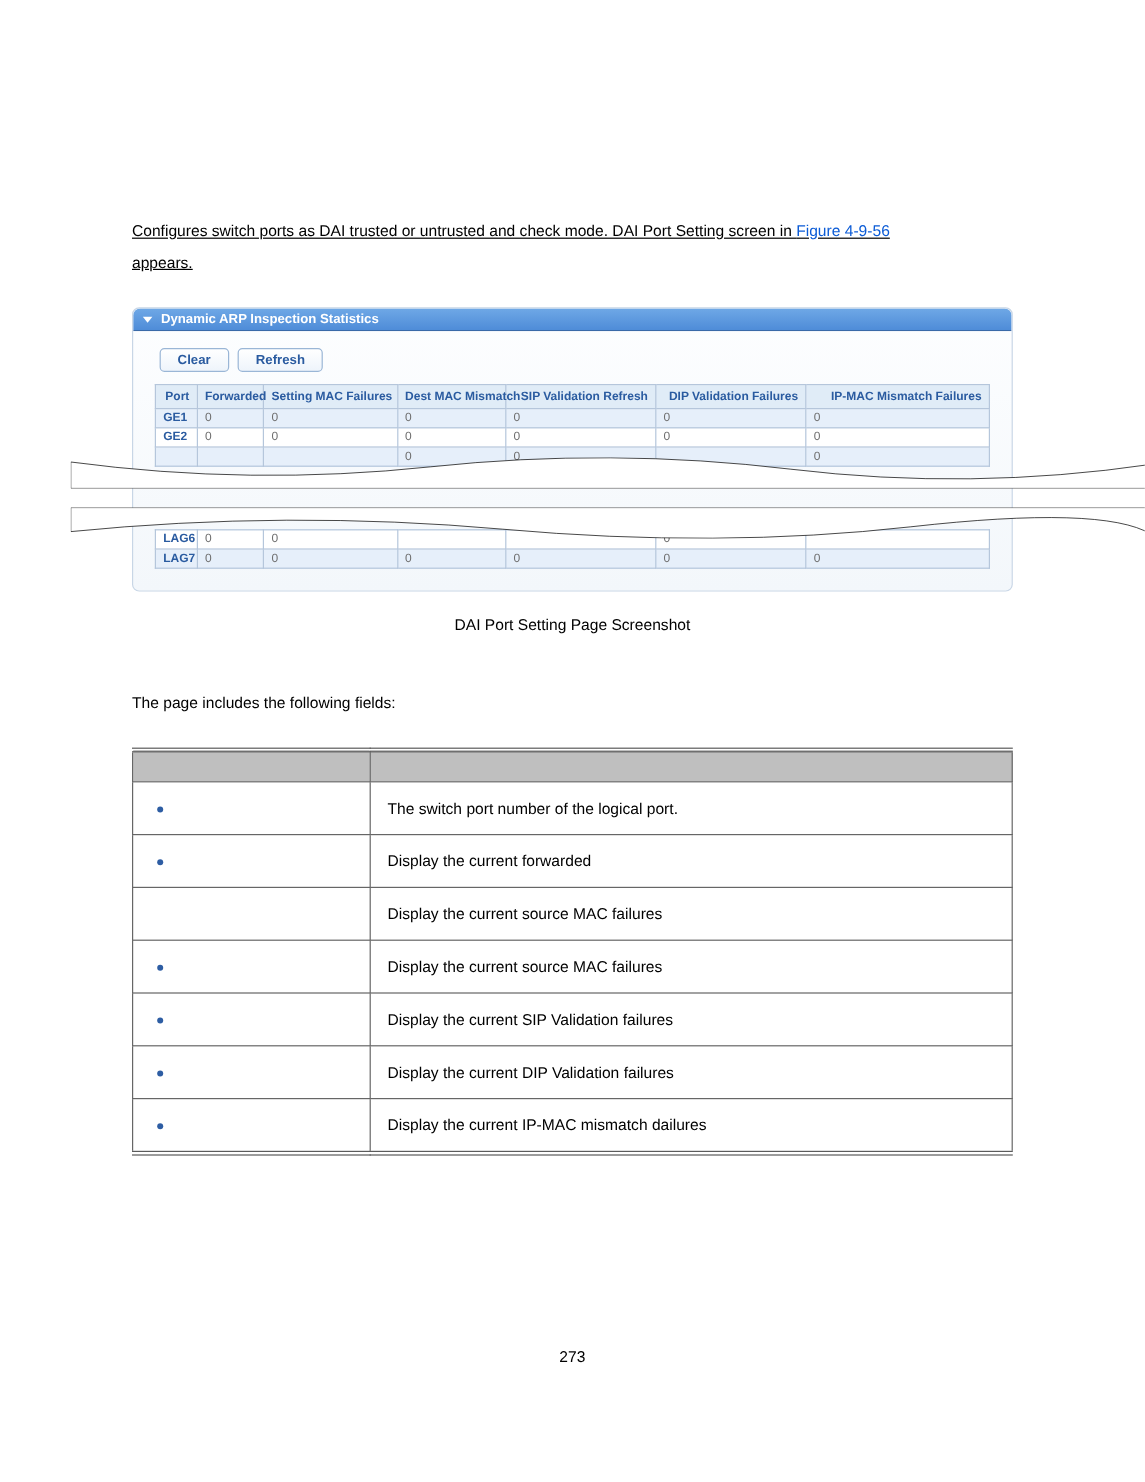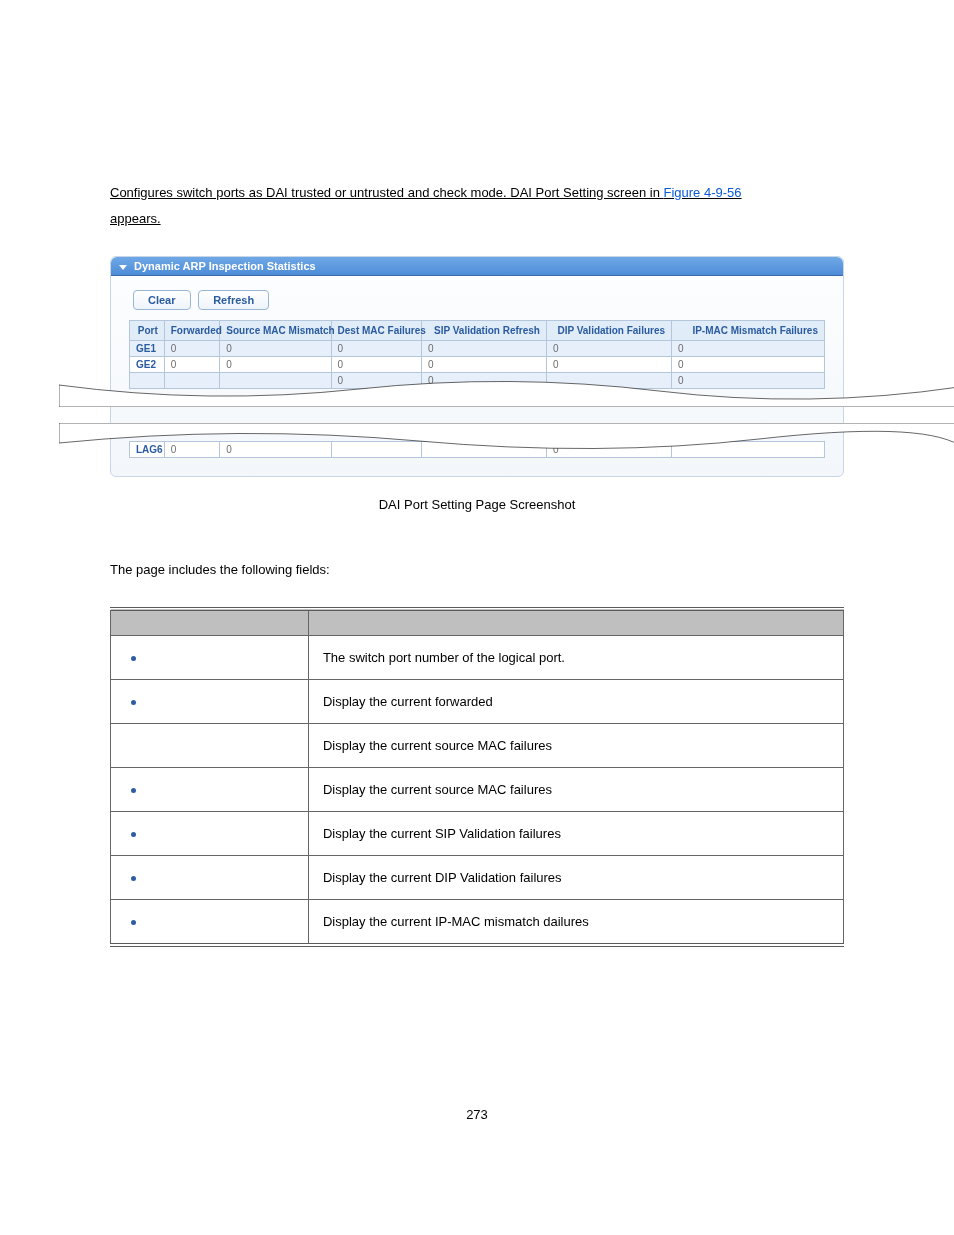--- a/index.html
+++ b/index.html
@@ -169,22 +169,22 @@
             <col class="col-s">
           <col class="col-d">
             <col class="col-sip">
             <col class="col-dip">
             <col class="col-ip">
         </colgroup>
         <thead>
           <tr>
             <th>Port</th>
             <th>Forwarded</th>
-            <th>Source MAC Mismatch</th>
-            <th>Dest MAC Failures</th>
+            <th>Setting MAC Failures</th>
+            <th>Dest MAC Mismatch</th>
             <th>SIP Validation Refresh</th>
             <th>DIP Validation Failures</th>
             <th>IP-MAC Mismatch Failures</th>
           </tr>
         </thead>
         <tbody id="tbody-top">
             <tr class="blue-row">
               <td class="port-cell">GE1</td>
               <td>0</td>
               <td>0</td>
@@ -236,20 +236,29 @@
         <tbody id="tbody-bot">
             <tr class="white-row">
               <td class="port-cell">LAG6</td>
               <td>0</td>
               <td>0</td>
               <td></td>
               <td></td>
               <td>0</td>
               <td></td>
             </tr>
+            <tr class="blue-row">
+              <td class="port-cell">LAG7</td>
+              <td>0</td>
+              <td>0</td>
+              <td>0</td>
+              <td>0</td>
+              <td>0</td>
+              <td>0</td>
+            </tr>
           </tbody>
       </table>
     </div>
   </div>
 
   <p class="caption">DAI Port Setting Page Screenshot</p>
 
   <p class="fields-intro">The page includes the following fields:</p>
 
   <table class="fields">

